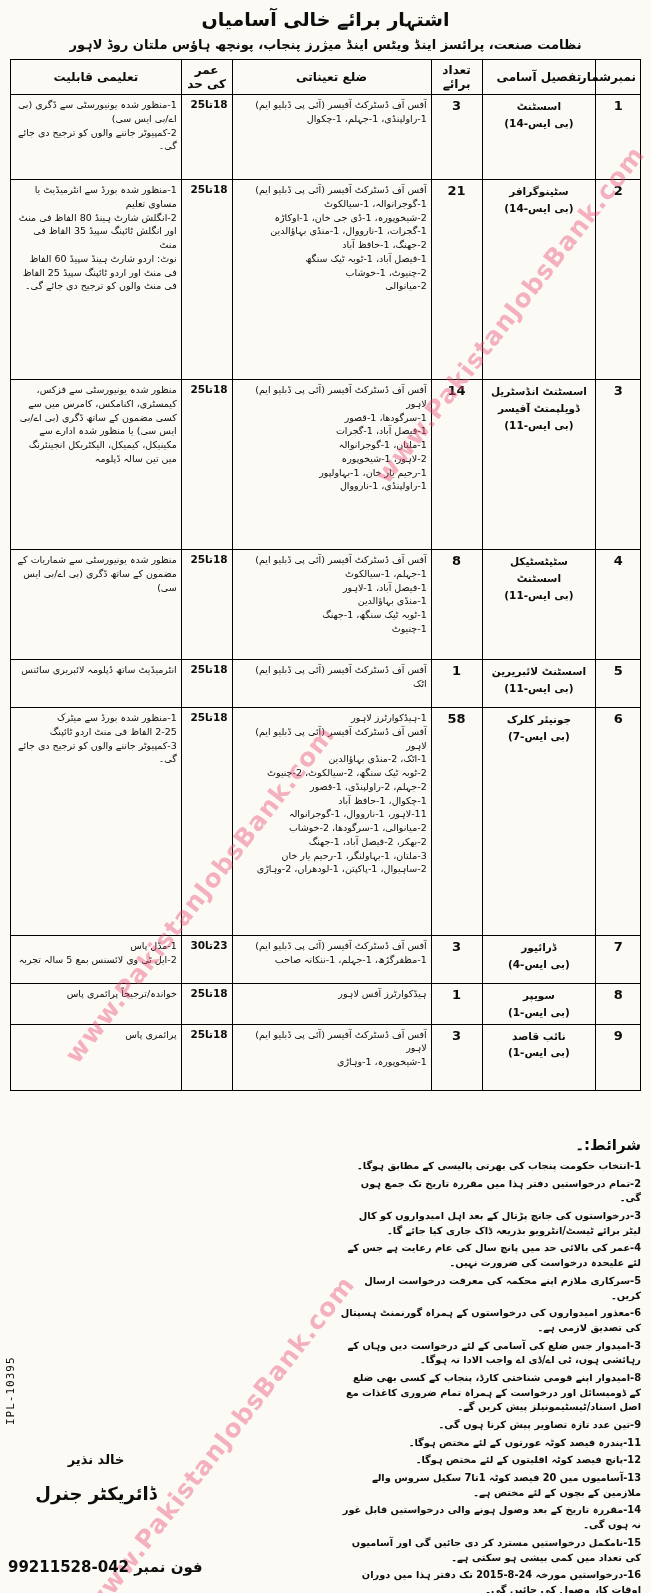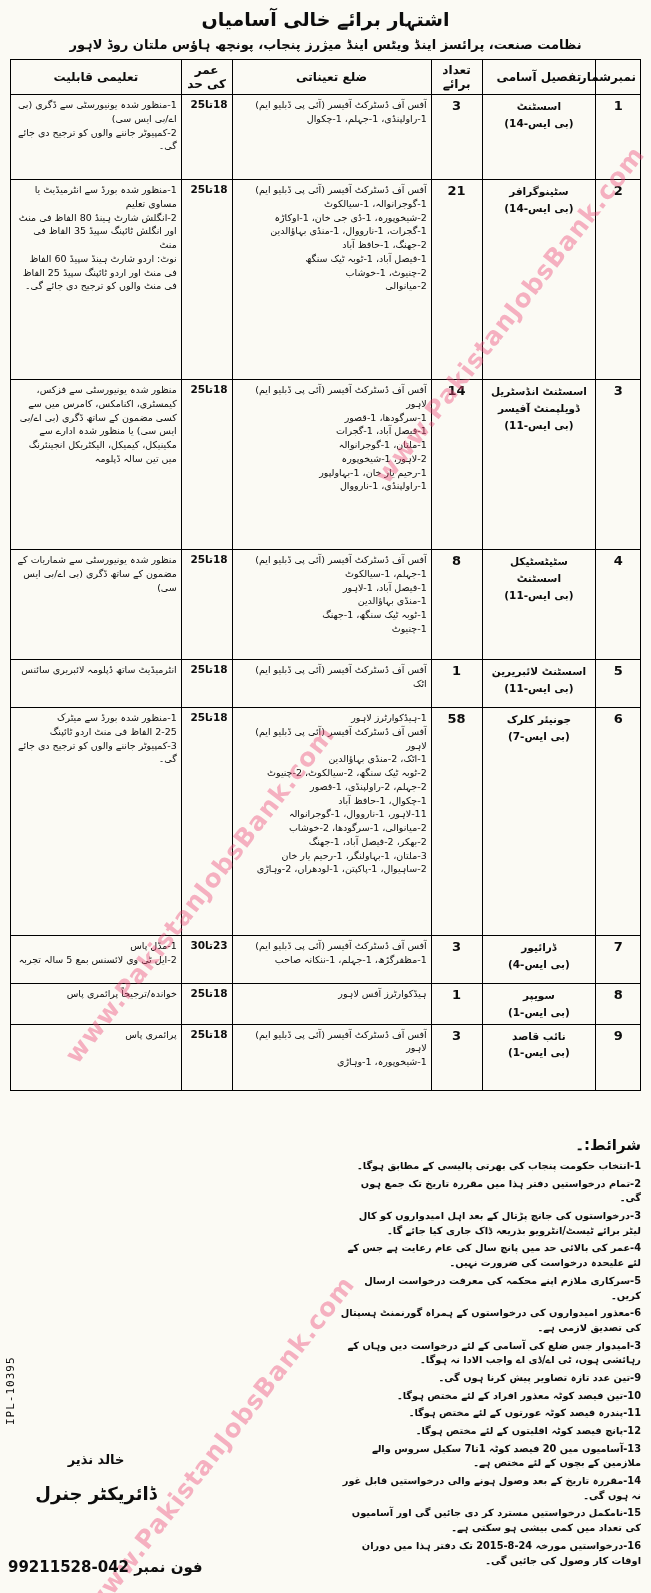--- a/index.html
+++ b/index.html
@@ -211,22 +211,22 @@
 
   <div class="conditions">
     <div class="cond-title">شرائط:۔</div>
     <div class="cond-item">1-انتخاب حکومت پنجاب کی بھرتی پالیسی کے مطابق ہوگا۔</div>
     <div class="cond-item">2-تمام درخواستیں دفتر ہذا میں مقررہ تاریخ تک جمع ہوں گی۔</div>
     <div class="cond-item">3-درخواستوں کی جانچ پڑتال کے بعد اہل امیدواروں کو کال لیٹر برائے ٹیسٹ/انٹرویو بذریعہ ڈاک جاری کیا جائے گا۔</div>
     <div class="cond-item">4-عمر کی بالائی حد میں پانچ سال کی عام رعایت ہے جس کے لئے علیحدہ درخواست کی ضرورت نہیں۔</div>
     <div class="cond-item">5-سرکاری ملازم اپنے محکمہ کی معرفت درخواست ارسال کریں۔</div>
     <div class="cond-item">6-معذور امیدواروں کی درخواستوں کے ہمراہ گورنمنٹ ہسپتال کی تصدیق لازمی ہے۔</div>
     <div class="cond-item">3-امیدوار جس ضلع کی آسامی کے لئے درخواست دیں وہاں کے رہائشی ہوں، ٹی اے/ڈی اے واجب الادا نہ ہوگا۔</div>
+    <div class="cond-item">8-امیدوار اپنے قومی شناختی کارڈ، پنجاب کے کسی بھی ضلع کے ڈومیسائل اور درخواست کے ہمراہ تمام ضروری کاغذات مع اصل اسناد/ٹیسٹیمونیلز پیش کریں گے۔</div>
     <div class="cond-item">9-تین عدد تازہ تصاویر پیش کرنا ہوں گی۔</div>
-    <div class="cond-item">10-تین فیصد کوٹہ معذور افراد کے لئے مختص ہوگا۔</div>
     <div class="cond-item">11-پندرہ فیصد کوٹہ عورتوں کے لئے مختص ہوگا۔</div>
     <div class="cond-item">12-پانچ فیصد کوٹہ اقلیتوں کے لئے مختص ہوگا۔</div>
     <div class="cond-item">13-آسامیوں میں 20 فیصد کوٹہ 1تا7 سکیل سروس والے ملازمین کے بچوں کے لئے مختص ہے۔</div>
     <div class="cond-item">14-مقررہ تاریخ کے بعد وصول ہونے والی درخواستیں قابل غور نہ ہوں گی۔</div>
     <div class="cond-item">15-نامکمل درخواستیں مسترد کر دی جائیں گی اور آسامیوں کی تعداد میں کمی بیشی ہو سکتی ہے۔</div>
     <div class="cond-item">16-درخواستیں مورخہ 24-8-2015 تک دفتر ہذا میں دوران اوقات کار وصول کی جائیں گی۔</div>
   </div>
 
   <div class="signature">
     <div class="sig-name">خالد نذیر</div>

